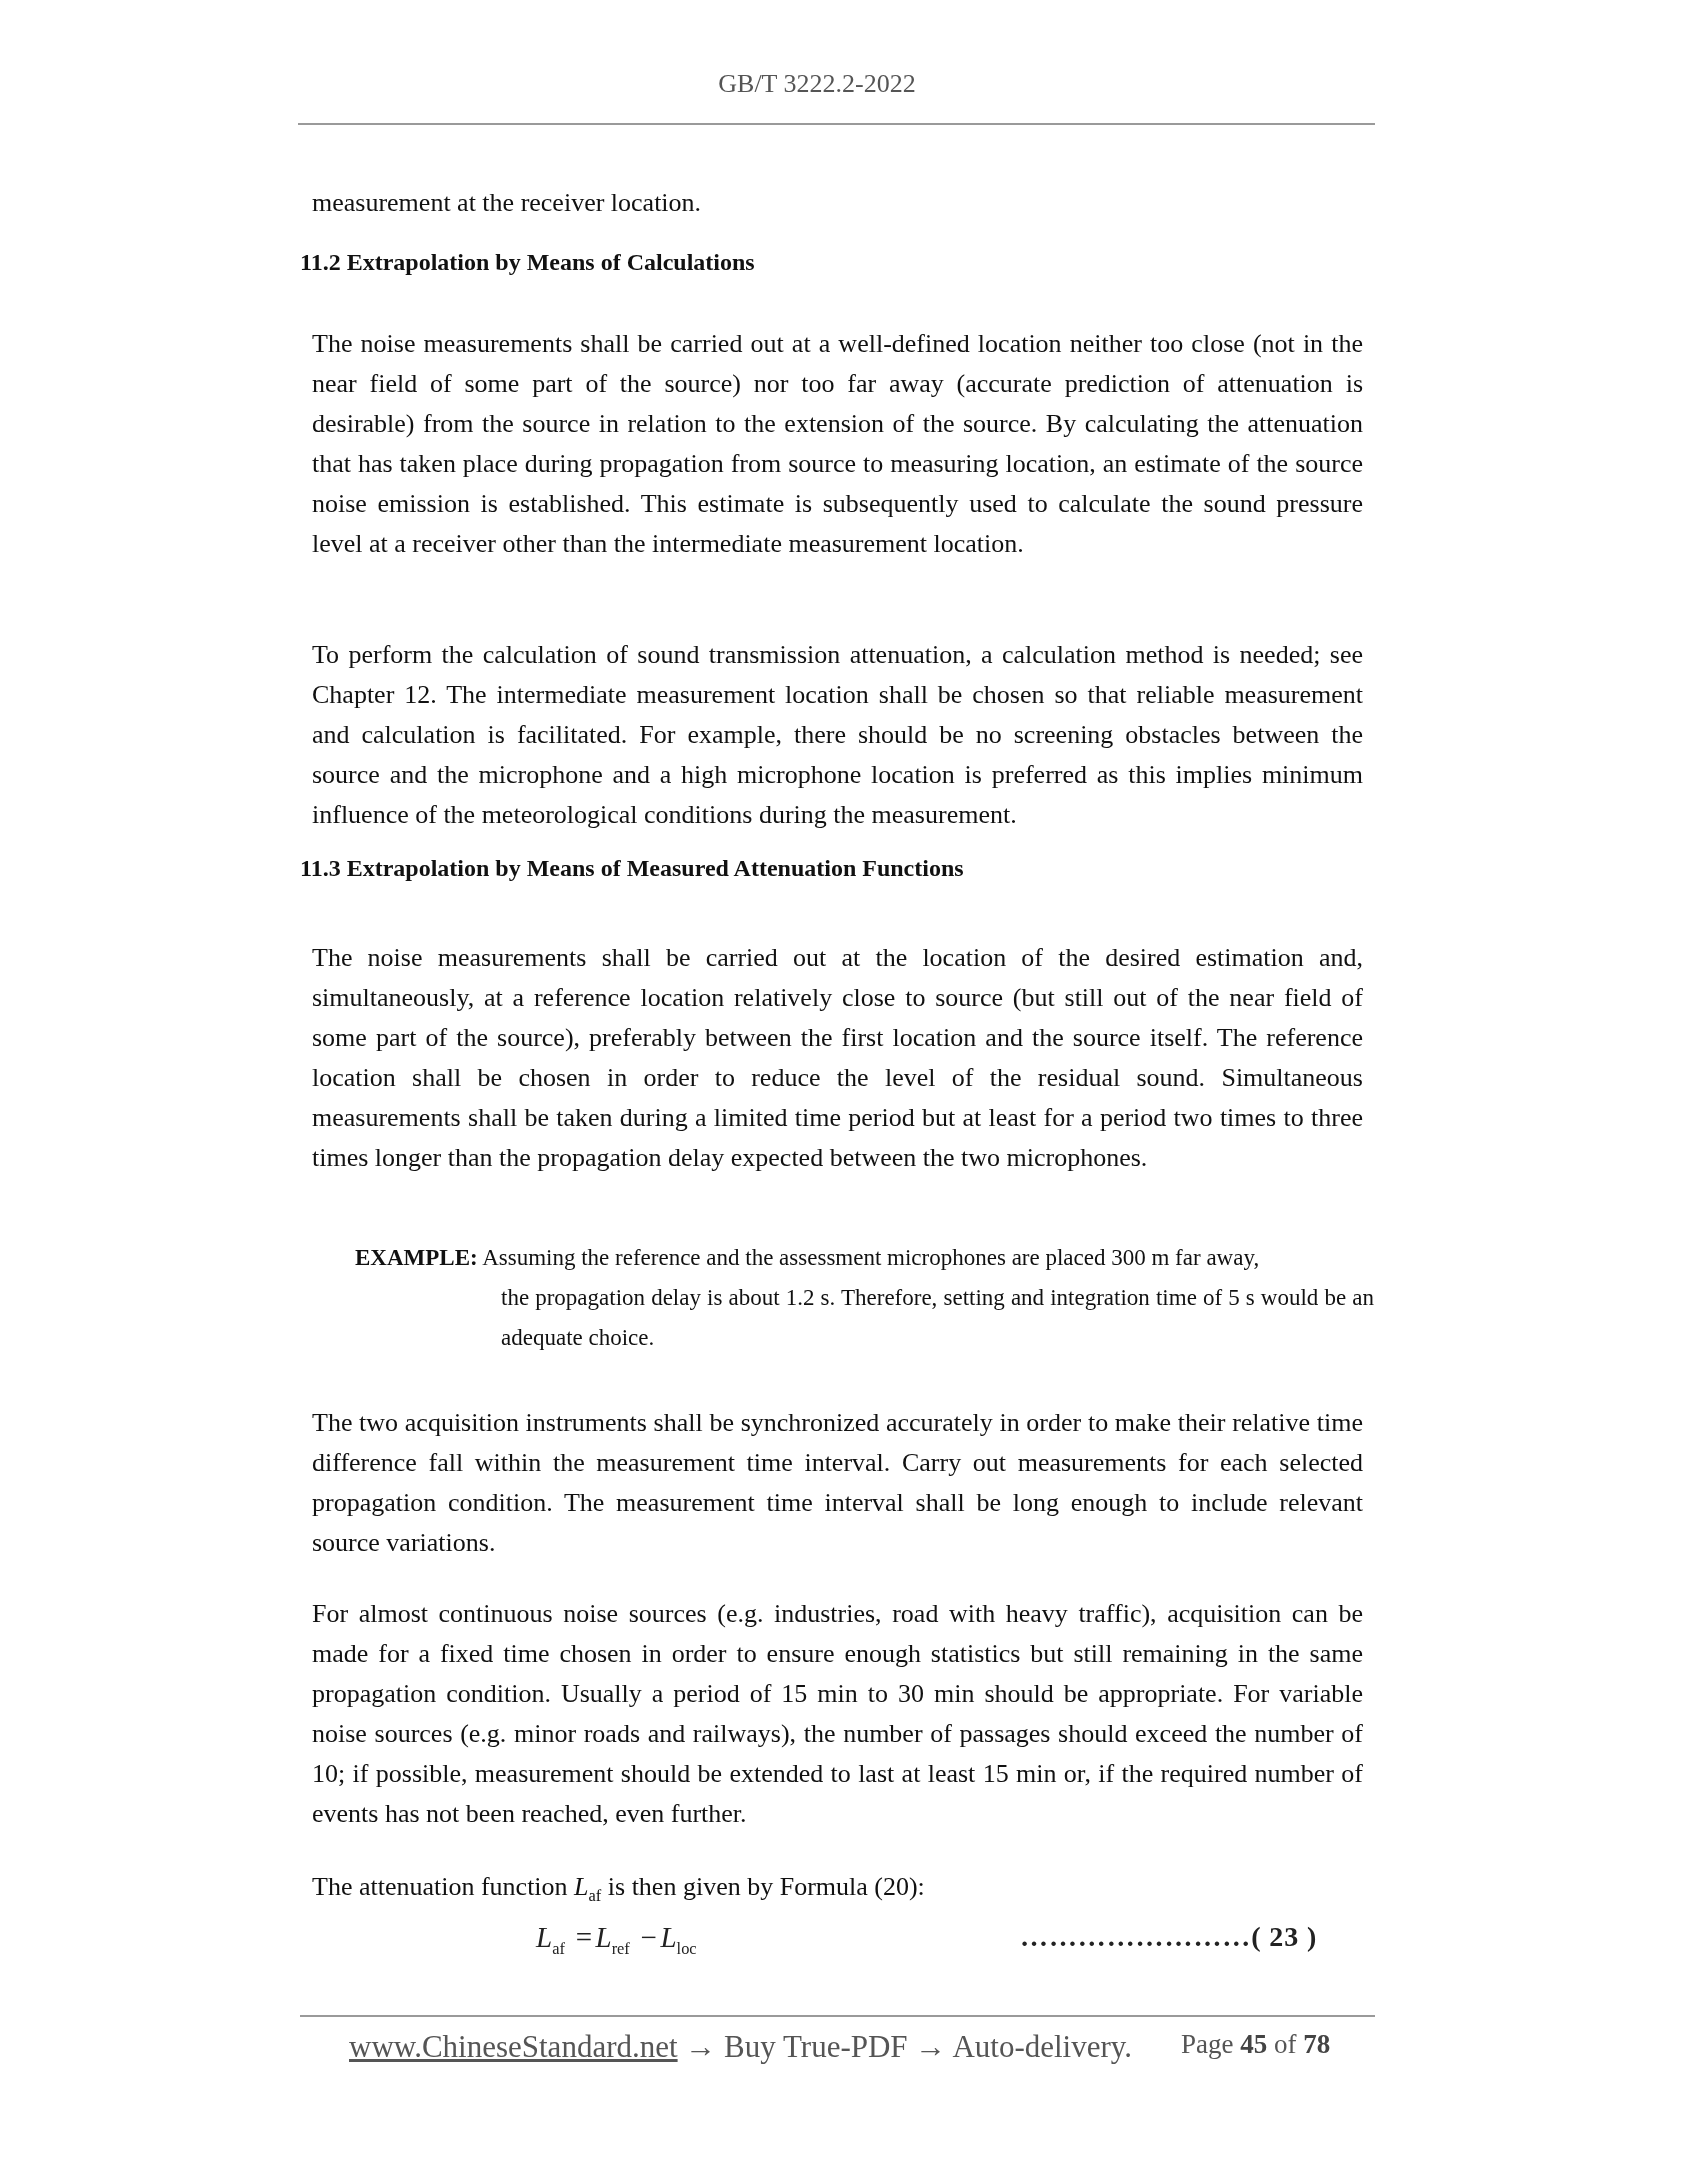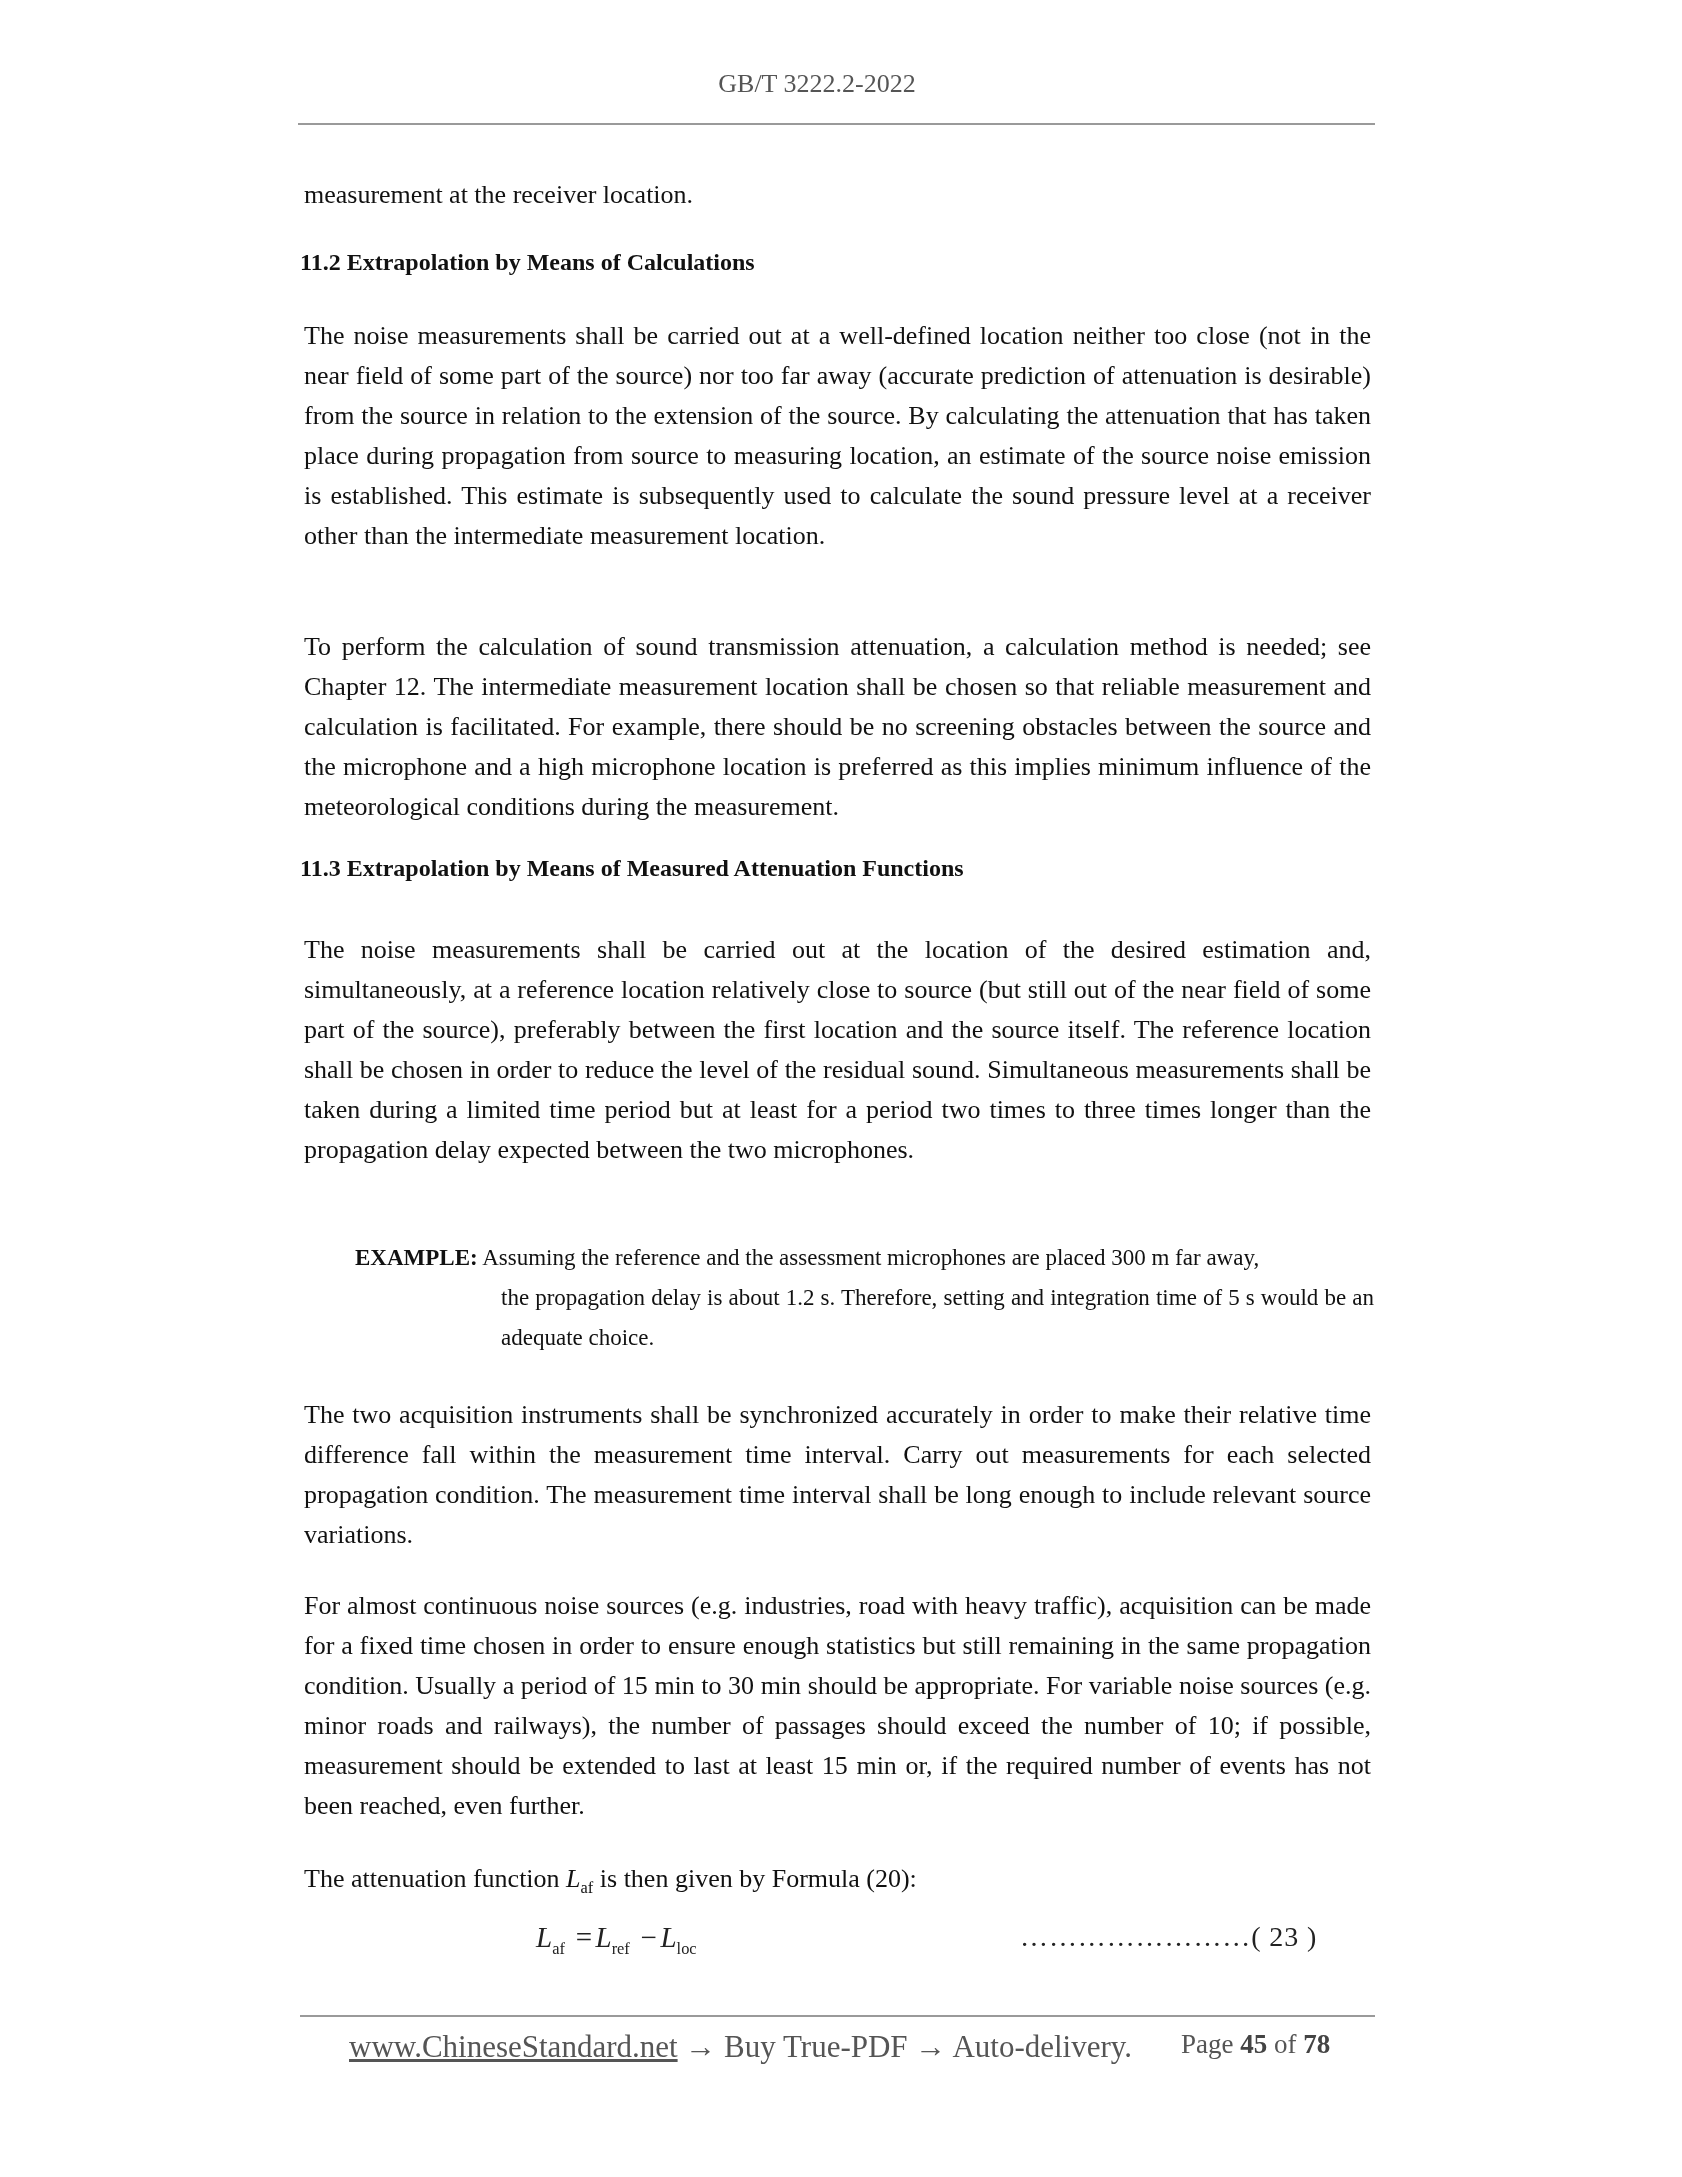--- a/index.html
+++ b/index.html
@@ -2,30 +2,30 @@
 <html style="font-size:14px"><head>
 <meta charset="utf-8">
 <style>
   html, body { margin: 0; padding: 0; background: #ffffff; }
   body { width: 1683px; height: 2177px; position: relative; overflow: hidden;
          font-family: "Liberation Serif", "DejaVu Serif", serif; color: #111; }
   .header-title { position: absolute; top: 69px; left: 0; width: 1634px; text-align: center;
                   font-size: 26px; color: #555; }
   .rule { position: absolute; height: 1.7px; background: #9a9a9a; }
   .content { position: absolute; left: 300px; width: 1075px; }
-  .p { font-size: 26px; line-height: 40px; text-align: justify; margin: 4px; }
+  .p { font-size: 26px; line-height: 40px; text-align: justify; margin: 12px; }
   .h { font-size: 24px; font-weight: bold; margin: 0; line-height: 40px; }
   .example { position: absolute; left: 355px; width: 1019px; font-size: 23px; line-height: 40px; }
   .example .lbl { font-weight: bold; }
   .example .body { text-align: justify; }
   .example .indent { padding-left: 146px; text-align: justify; }
   .formula { position: absolute; top: 1921px; left: 536px; font-size: 29px; font-style: italic; color: #222; }
   .formula sub { font-style: normal; font-size: 16.4px; }
   .formula .op { font-style: normal; padding: 0 3.5px; }
-  .fnum { position: absolute; top: 1921px; left: 1020px; font-size: 28px; color: #222; letter-spacing: 0.9px; }
+  .fnum { position: absolute; top: 1921px; left: 1020px; font-size: 28px; color: #222; letter-spacing: 0.9px; font-weight: bold; }
   .footer-left { position: absolute; top: 2029px; left: 302px; font-size: 31px; color: #555; margin-left: 47px; }
   .footer-left .link { text-decoration: underline; color: #555; }
   .footer-right { position: absolute; top: 2029px; left: 1181px; font-size: 27px; color: #555; }
   .footer-right b { color: #444; }
   i.var { font-style: italic; }
   i.var sub { font-style: normal; font-size: 16.4px; }
 </style>
 </head>
 <body>
 

